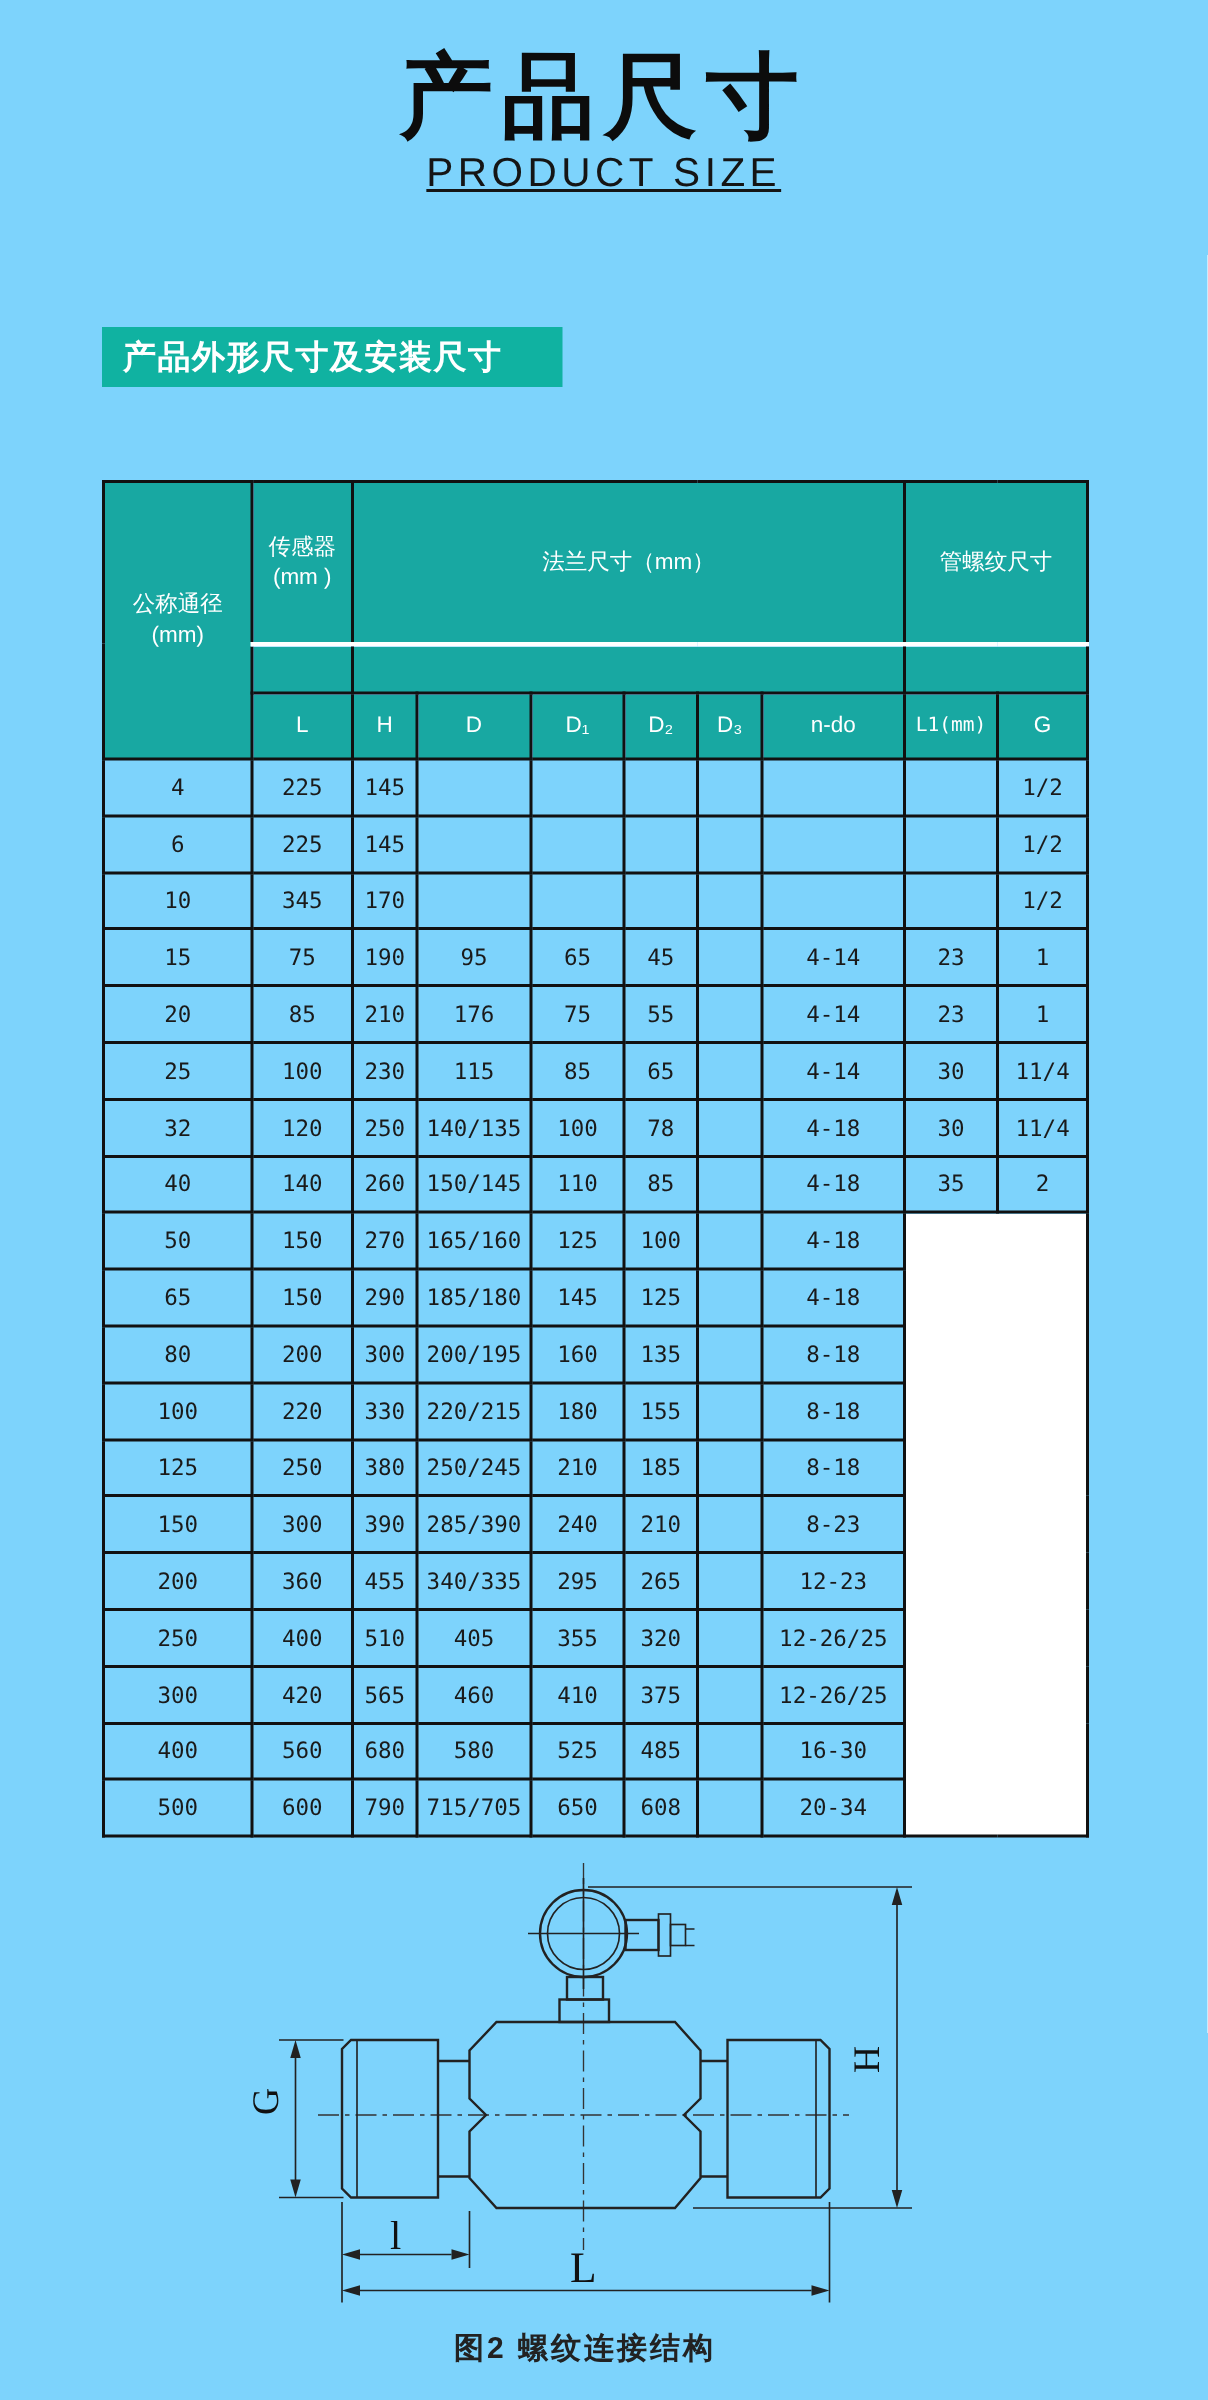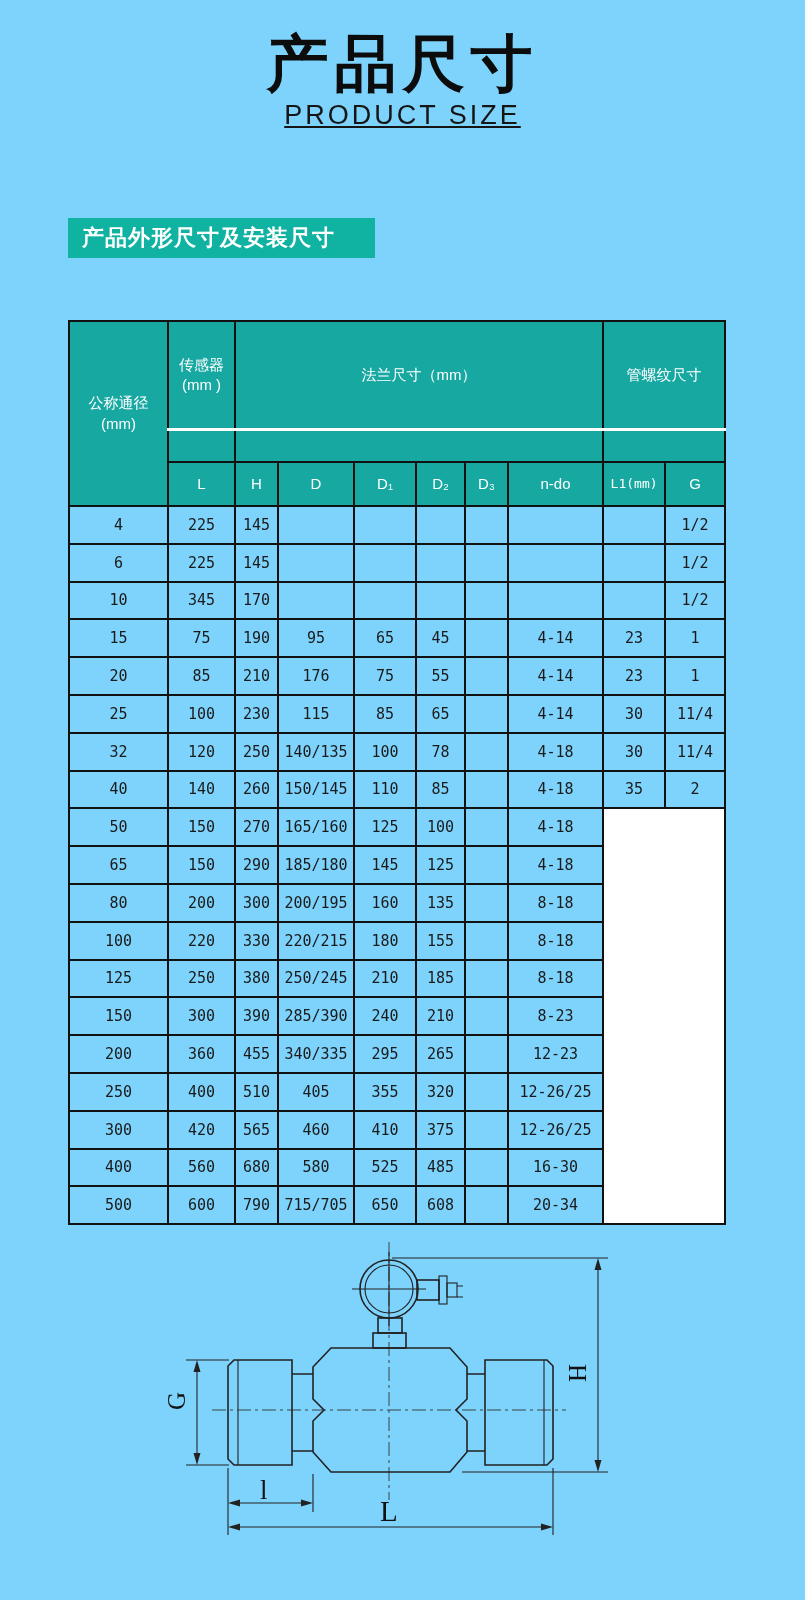--- a/index.html
+++ b/index.html
@@ -353,13 +353,14 @@
     <polygon class="ar" points="313,1503 301,1499.5 301,1506.5"></polygon>
     <text class="dim" x="260" y="1499" font-size="27">l</text>
 
     <path class="thin" d="M553 1468 V1535"></path>
     <path class="thin" d="M240 1527 H541"></path>
     <polygon class="ar" points="228,1527 240,1523.5 240,1530.5"></polygon>
     <polygon class="ar" points="553,1527 541,1523.5 541,1530.5"></polygon>
     <text class="dim" x="380" y="1521" font-size="29">L</text>
   </svg>
 
+  <div class="fig-caption">图2  螺纹连接结构</div>
 </div>
 
 </body></html>

